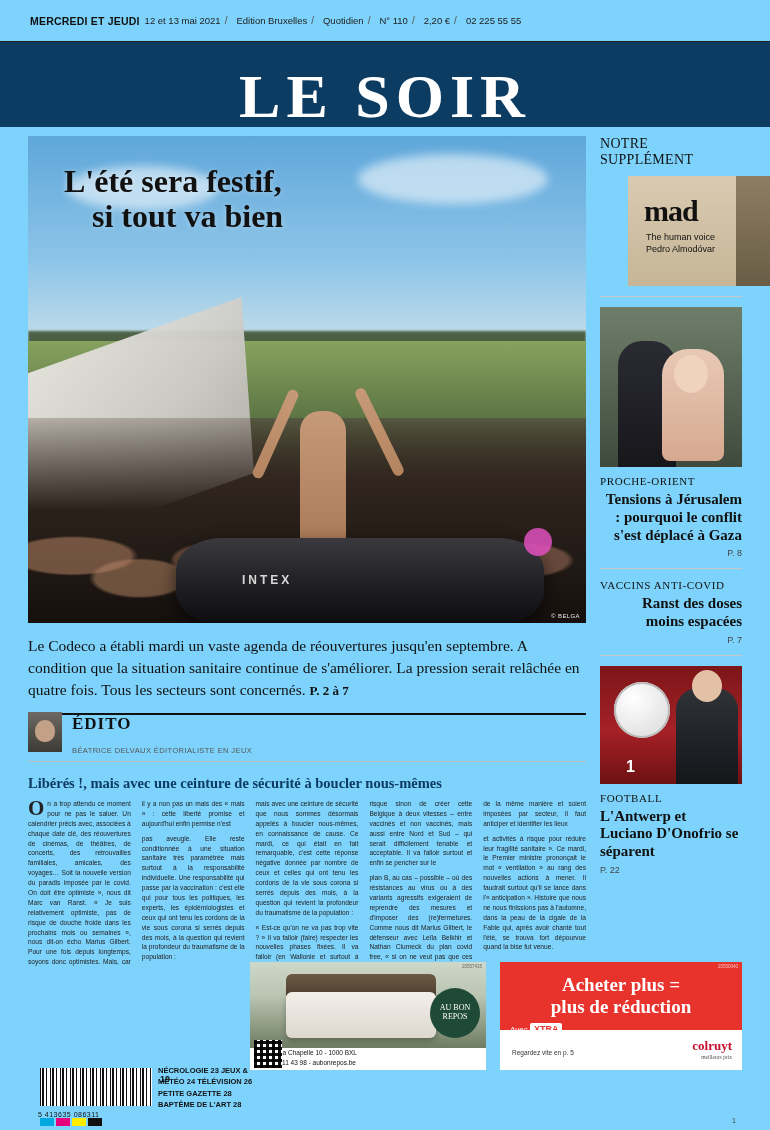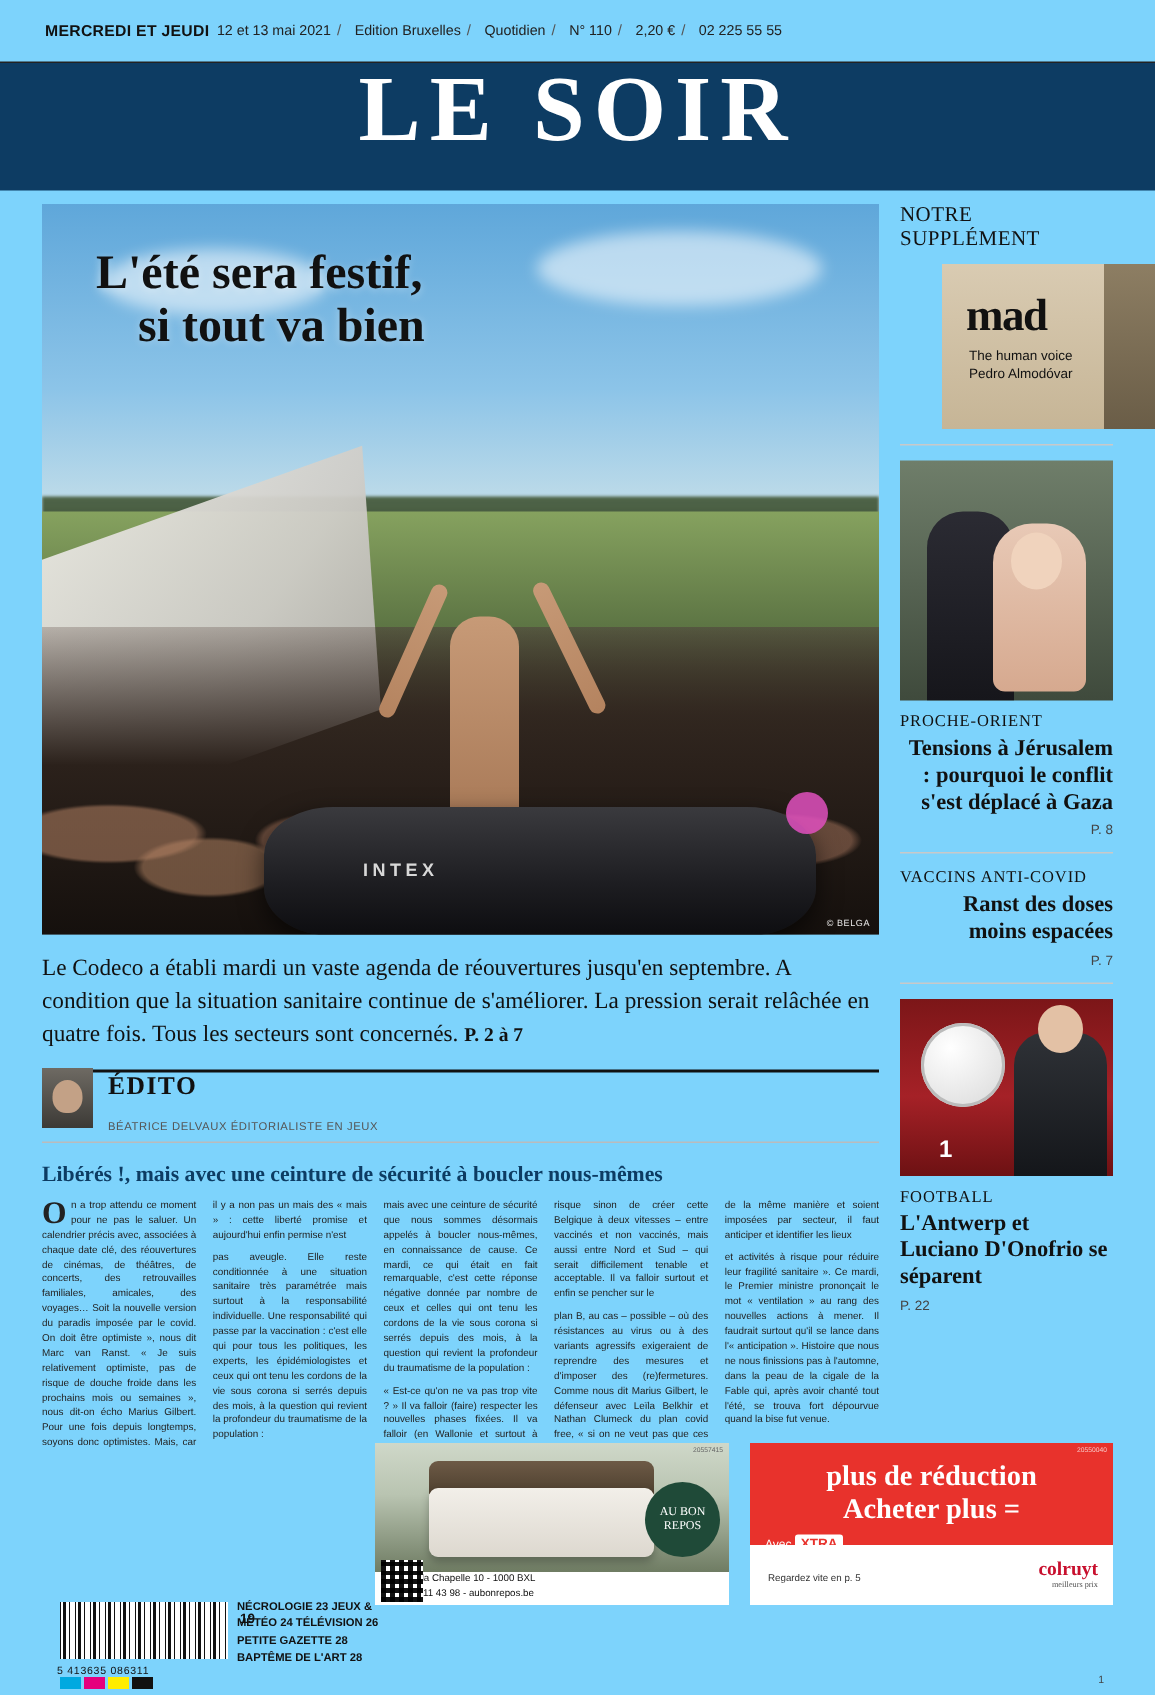--- a/index.html
+++ b/index.html
@@ -21,21 +21,21 @@
     font-size:10px;
   }
   .topstrip .bold { font-weight:bold; letter-spacing:.2px; font-size:10.5px; }
   .topstrip .rest { margin-left:5px; font-size:9.5px; color:#222; }
   .topstrip .sep { margin:0 4px; color:#555; }
 
   
   .masthead {
     position:absolute; left:0; top:42px; width:770px; height:85px;
     background:#0d3c63;
-    display:flex; align-items:flex-start; justify-content:center;
+    display:flex; align-items:flex-end; justify-content:center;
   }
   .masthead .logo {
     font-family:"Liberation Serif", serif;
     color:#fff; font-size:62px; letter-spacing:6px; font-weight:bold;
     line-height:1;
   }
 
   
   .lead { position:absolute; left:28px; top:136px; width:558px; }
   .photo {
@@ -460,22 +460,22 @@
     </div>
     <div class="logo">AU BON REPOS</div>
     <div class="addr">Place de la Chapelle 10 - 1000 BXL</div>
     <div class="phone">+32(0)2 511 43 98 - aubonrepos.be</div>
     <div class="tiny-code">20557415</div>
   </div>
   <div class="qrbox"></div>
 
   <div class="ad-right">
     <div class="hl">
+      <div>Acheter plus =</div>
       <div>plus de réduction</div>
-      <div>Acheter plus =</div>
     </div>
     <div class="xtra">
       <span>Avec</span>
       <b>XTRA</b>
     </div>
     <div class="whitebar"></div>
     <div class="note">Regardez vite en p. 5</div>
     <div class="colruyt">
       <span>colruyt</span>
       <small>meilleurs prix</small>

